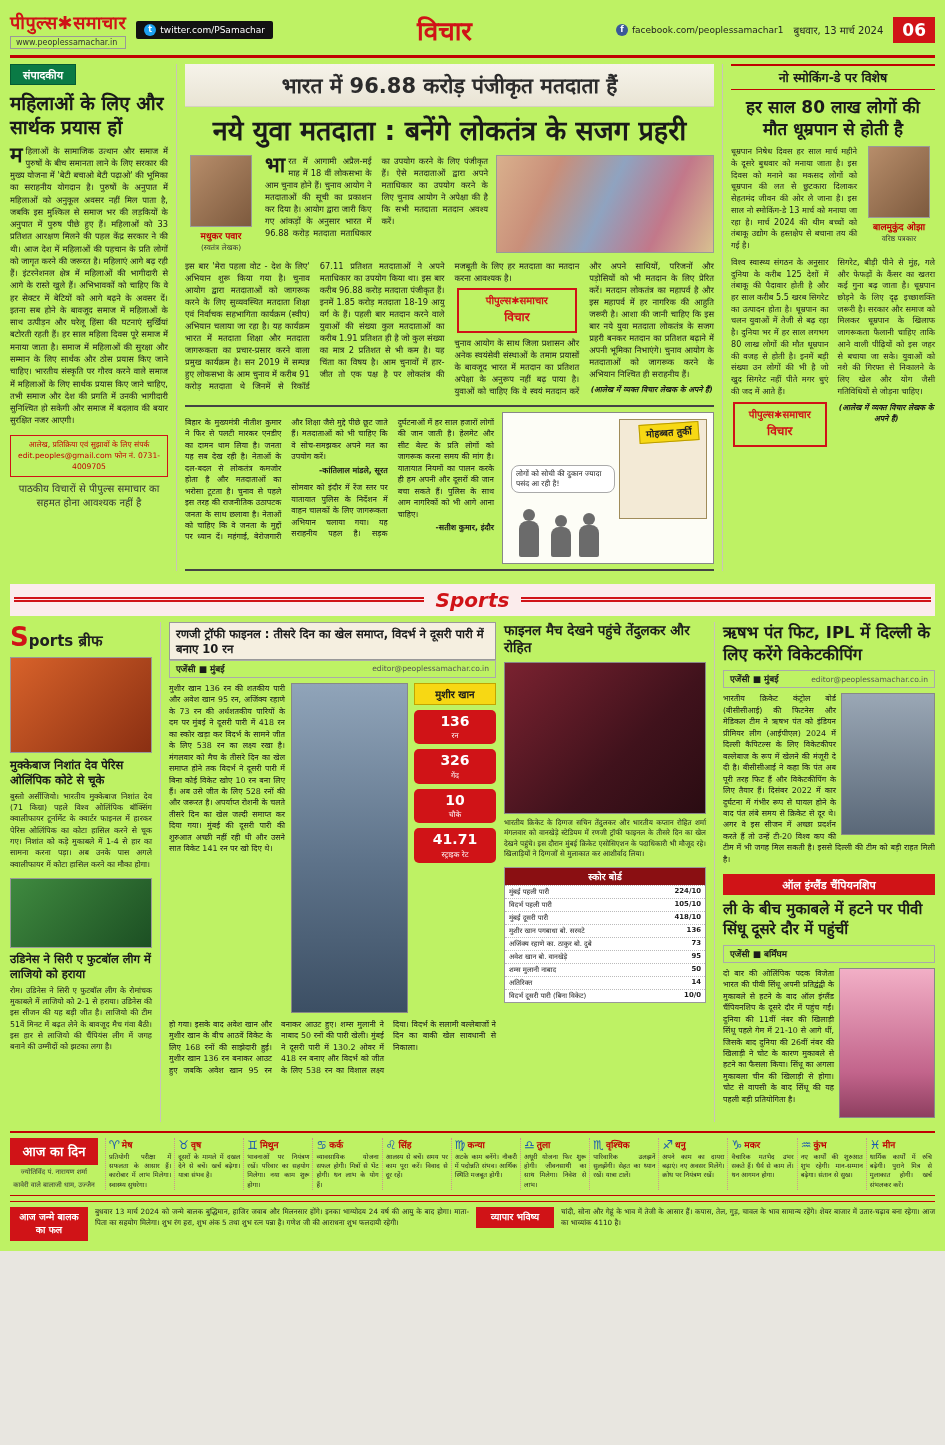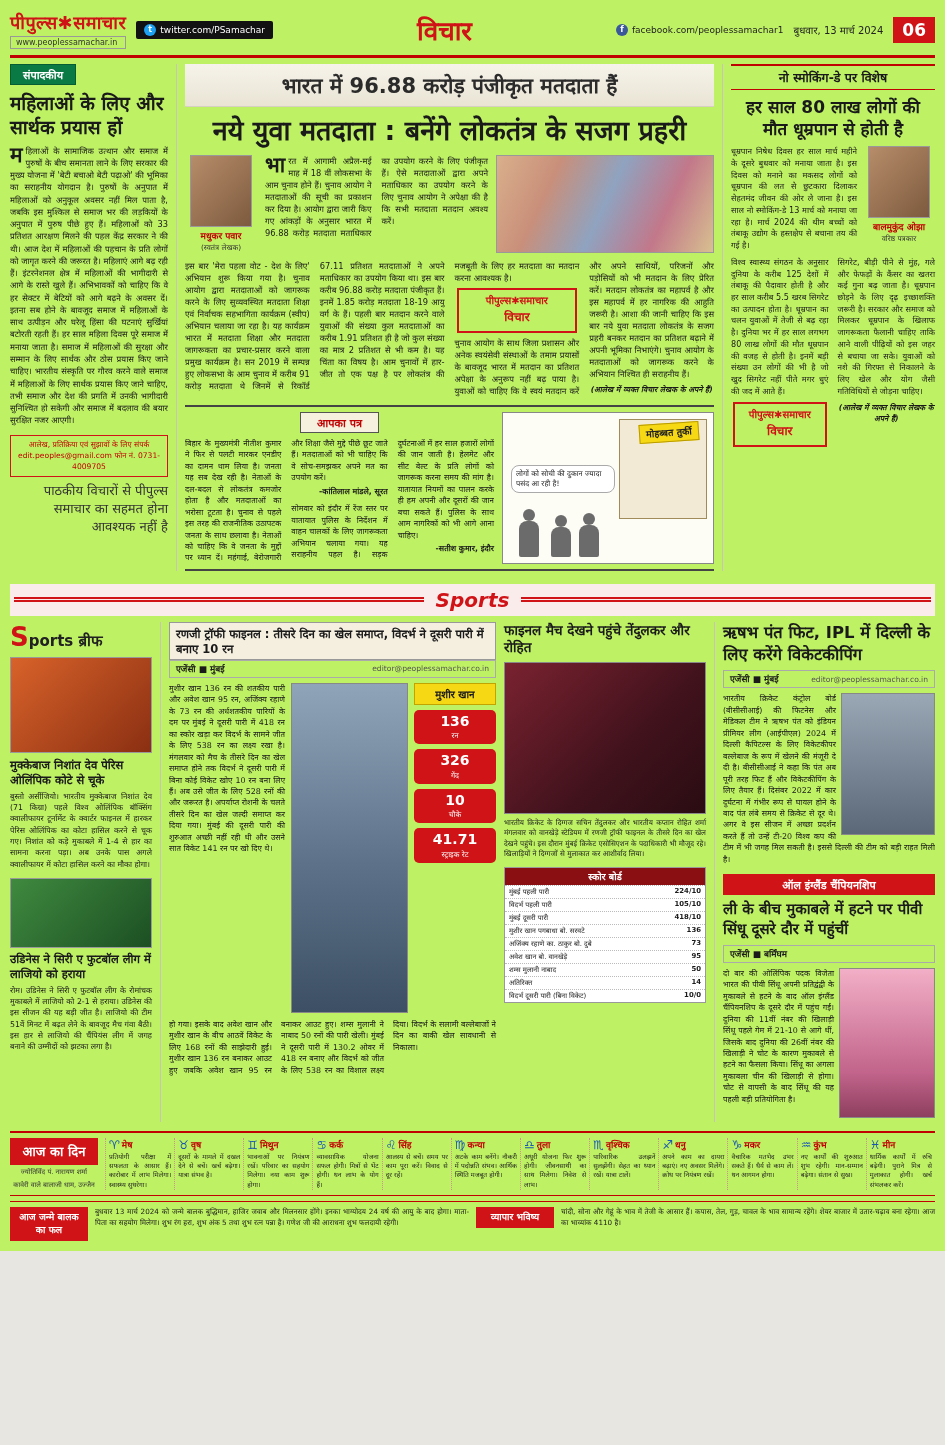--- a/index.html
+++ b/index.html
@@ -24,21 +24,21 @@
   
   .main-grid { display:grid; grid-template-columns:158px 1fr 204px; gap:8px; padding:6px 0; }
   .center-col { border-left:1px solid #c9c4b8; border-right:1px solid #c9c4b8; padding:0 8px; }
 
   
   .ed-tag { display:inline-block; background:#0a7a45; color:#fff; font-weight:bold; font-size:11px; padding:2px 12px; border:1px solid #065c33; }
   .ed-head { font-size:19px; font-weight:bold; line-height:1.25; margin:7px 0 5px; }
   .ed-body { font-size:8.3px; line-height:1.48; text-align:justify; margin:0; }
   .dropcap::first-letter { font-size:21px; font-weight:bold; float:left; line-height:0.9; padding:1px 3px 0 0; }
   .ed-foot { margin-top:8px; border:1px solid #d01317; color:#c00203; font-size:7.6px; text-align:center; padding:3px 2px; line-height:1.5; }
-  .ed-note { font-size:13px; text-align:right; margin:4px 0 0; color:#333; }
+  .ed-note { font-size:10px; text-align:center; margin:4px 0 0; color:#333; }
 
   
   .banner { text-align:center; font-size:21px; font-weight:bold; color:#2b2b2b; background:linear-gradient(#f6f3ea,#e9e4d4); border-bottom:1px solid #d6d0c0; padding:7px 4px; }
   .op-head { font-size:27px; font-weight:bold; text-align:center; line-height:1.22; margin:8px 0 7px; }
   .op-top { display:flex; gap:8px; align-items:flex-start; }
   .author-card { width:72px; text-align:center; flex:none; }
   .author-photo { width:62px; height:72px; margin:0 auto; background:linear-gradient(135deg,#b78d6a,#7d5a3e); border:1px solid #999; }
   .author-name { color:#c00203; font-weight:bold; font-size:9px; margin-top:2px; }
   .author-role { font-size:7.4px; color:#333; }
   .op-intro { flex:1; font-size:8.3px; line-height:1.45; text-align:justify; column-count:2; column-gap:10px; margin:0; }
@@ -194,23 +194,20 @@
         <div class="brand-box">
           <div class="brand-logo">पीपुल्स✱समाचार</div>
           <div class="brand-sec">विचार</div>
         </div>
         <p>चुनाव आयोग के साथ जिला प्रशासन और अनेक स्वयंसेवी संस्थाओं के तमाम प्रयासों के बावजूद भारत में मतदान का प्रतिशत अपेक्षा के अनुरूप नहीं बढ़ पाया है। युवाओं को चाहिए कि वे स्वयं मतदान करें और अपने साथियों, परिजनों और पड़ोसियों को भी मतदान के लिए प्रेरित करें। मतदान लोकतंत्र का महापर्व है और इस महापर्व में हर नागरिक की आहुति जरूरी है। आशा की जानी चाहिए कि इस बार नये युवा मतदाता लोकतंत्र के सजग प्रहरी बनकर मतदान का प्रतिशत बढ़ाने में अपनी भूमिका निभाएंगे। चुनाव आयोग के मतदाताओं को जागरूक करने के अभियान निश्चित ही सराहनीय हैं।</p>
         <p class="op-note">(आलेख में व्यक्त विचार लेखक के अपने हैं)</p>
       </div>
 
       <div class="letters">
         <div class="letters-main">
-          <div class="letters-head-wrap">
-            <span class="letters-head">आपका पत्र</span>
-          </div>
           <div class="letters-cols">
             <p class="letter">बिहार के मुख्यमंत्री नीतीश कुमार ने फिर से पलटी मारकर एनडीए का दामन थाम लिया है। जनता यह सब देख रही है। नेताओं के दल-बदल से लोकतंत्र कमजोर होता है और मतदाताओं का भरोसा टूटता है। चुनाव से पहले इस तरह की राजनीतिक उठापटक जनता के साथ छलावा है। नेताओं को चाहिए कि वे जनता के मुद्दों पर ध्यान दें। महंगाई, बेरोजगारी और शिक्षा जैसे मुद्दे पीछे छूट जाते हैं। मतदाताओं को भी चाहिए कि वे सोच-समझकर अपने मत का उपयोग करें।</p>
             <p class="sig">-कांतिलाल मांडले, सूरत</p>
             <p class="letter">सोमवार को इंदौर में रेंज स्तर पर यातायात पुलिस के निर्देशन में वाहन चालकों के लिए जागरूकता अभियान चलाया गया। यह सराहनीय पहल है। सड़क दुर्घटनाओं में हर साल हजारों लोगों की जान जाती है। हेलमेट और सीट बेल्ट के प्रति लोगों को जागरूक करना समय की मांग है। यातायात नियमों का पालन करके ही हम अपनी और दूसरों की जान बचा सकते हैं। पुलिस के साथ आम नागरिकों को भी आगे आना चाहिए।</p>
             <p class="sig">-सतीश कुमार, इंदौर</p>
           </div>
         </div>
         <div class="cartoon">
           <div class="shop"></div>
           <div class="cartoon-sign">मोहब्बत तुर्की</div>

